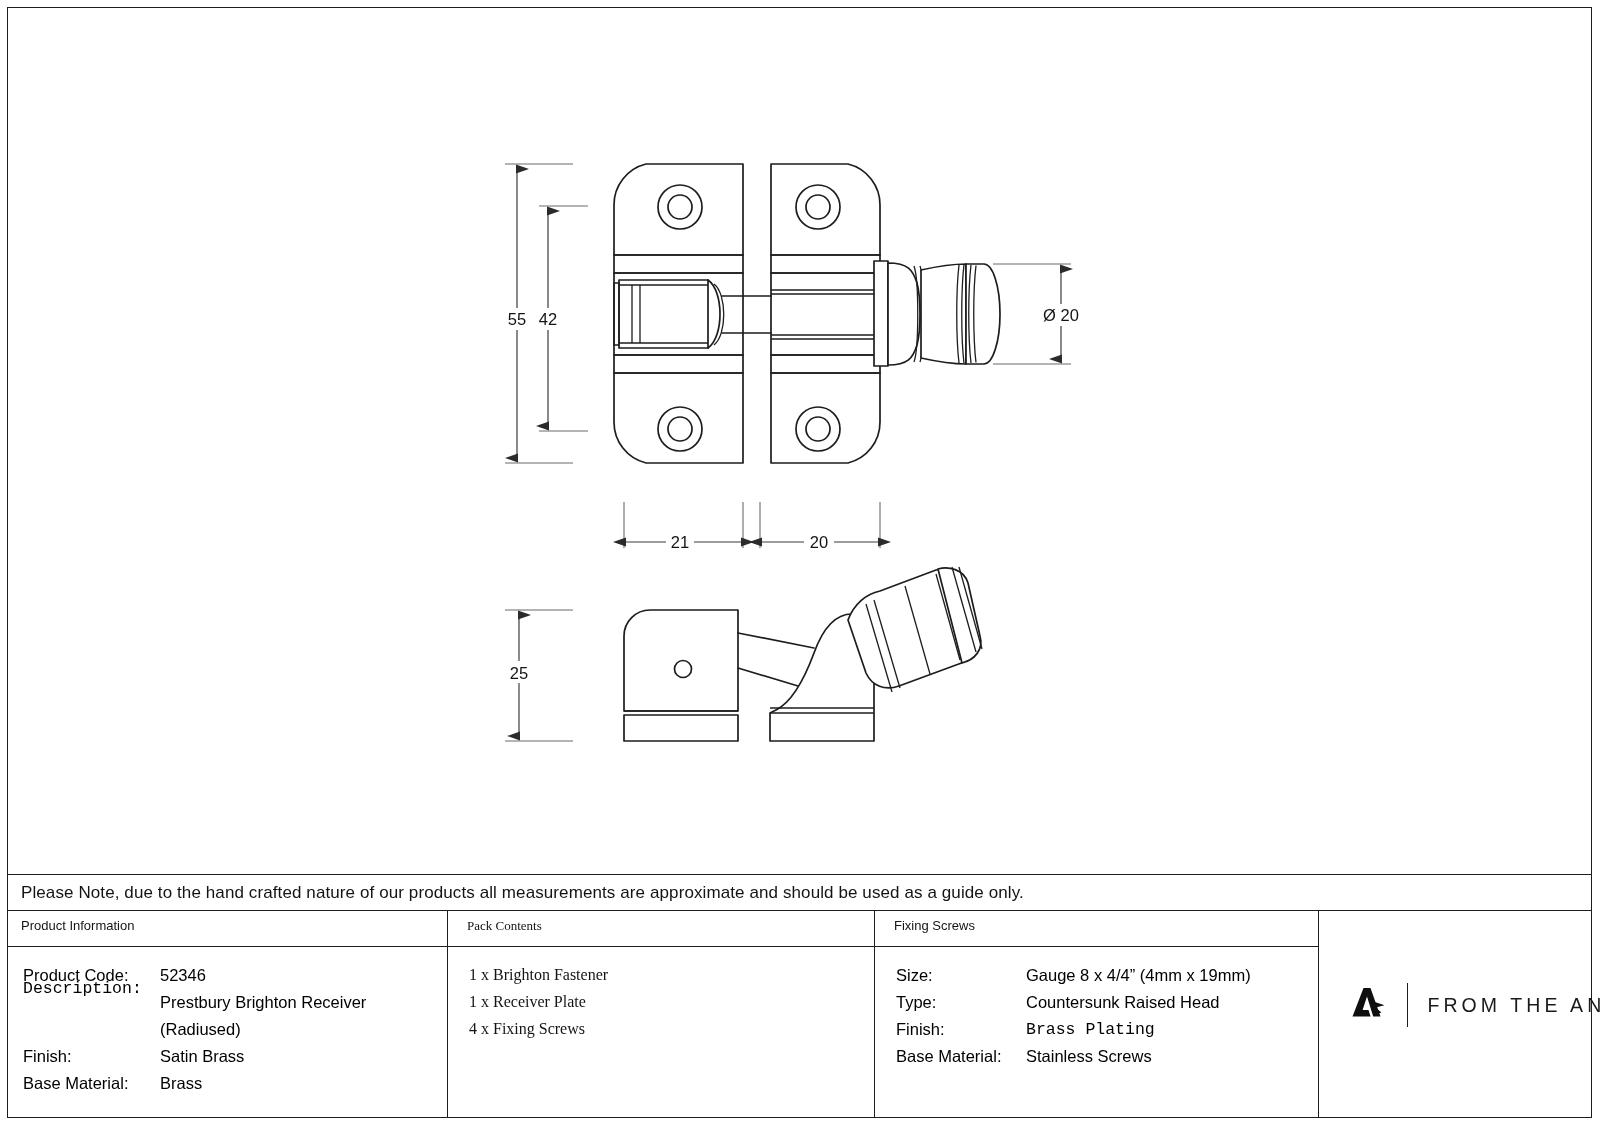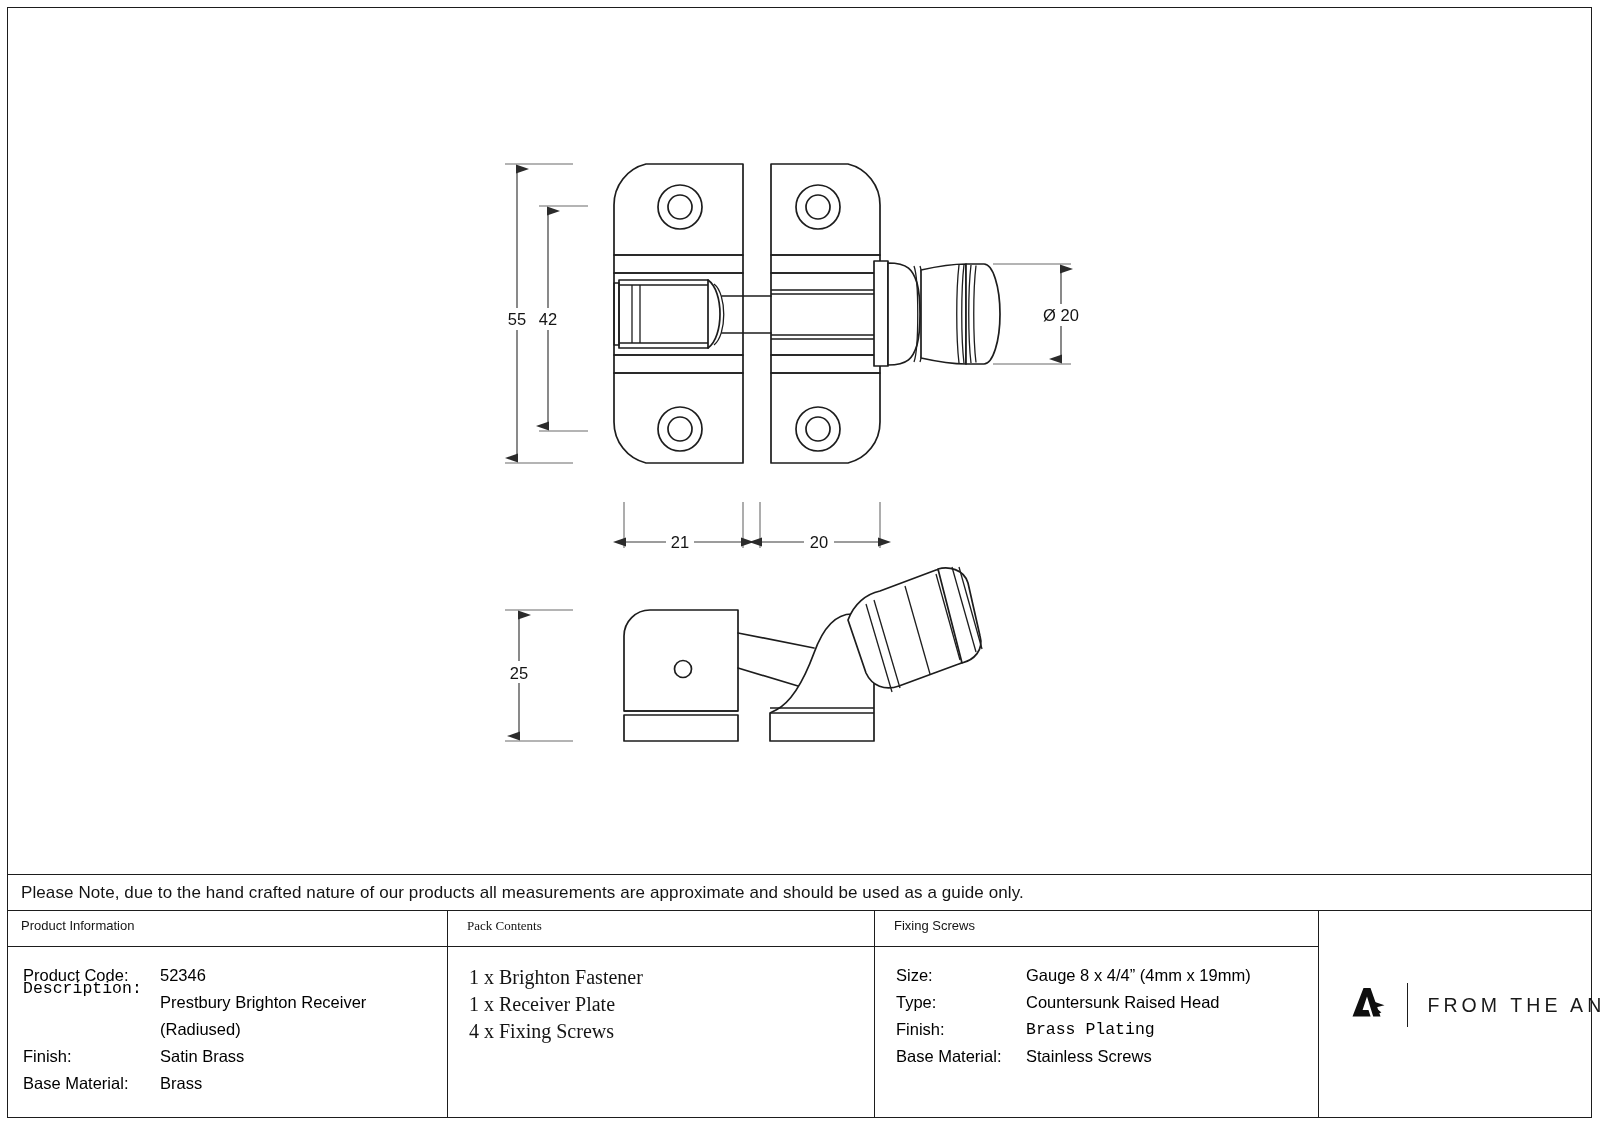--- a/index.html
+++ b/index.html
@@ -57,21 +57,21 @@
   }
   .hdr-text{
     position:absolute;top:7px;font-size:13px;color:#141414;white-space:nowrap;
   }
   .kv{
     position:absolute;font-size:16.5px;color:#000000;white-space:nowrap;
   }
   .kv-key{}
   .kv-val{}
   .plain-line{
-    position:absolute;font-size:20px;color:#141414;white-space:nowrap;
+    position:absolute;font-size:16px;color:#141414;white-space:nowrap;
   }
   
   #logo-cell{
     position:absolute;left:1310px;top:0;width:274px;height:207px;
   }
   #logo-wrap{
     position:absolute;left:30px;top:72px;
     display:flex;align-items:center;gap:19px;
   }
   #logo-mark{width:40px;height:40px;display:block;}

